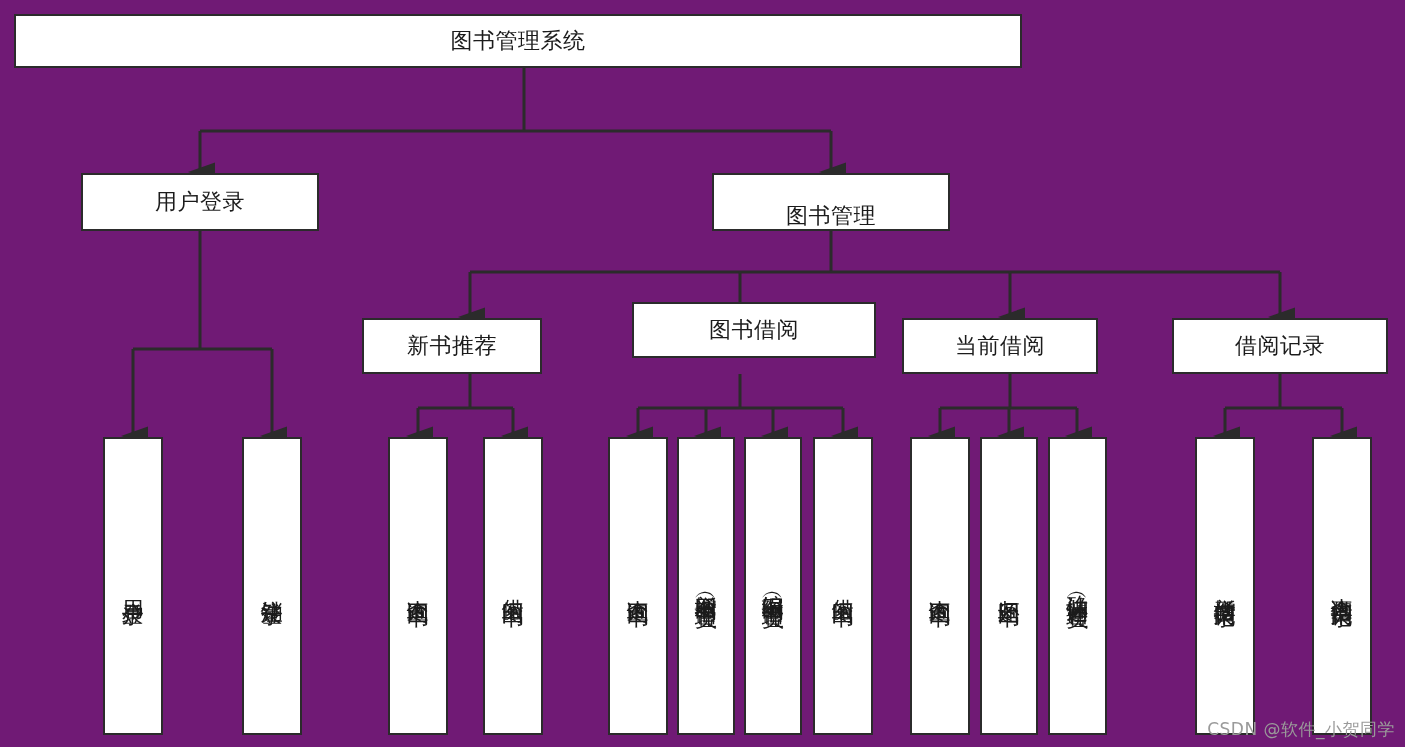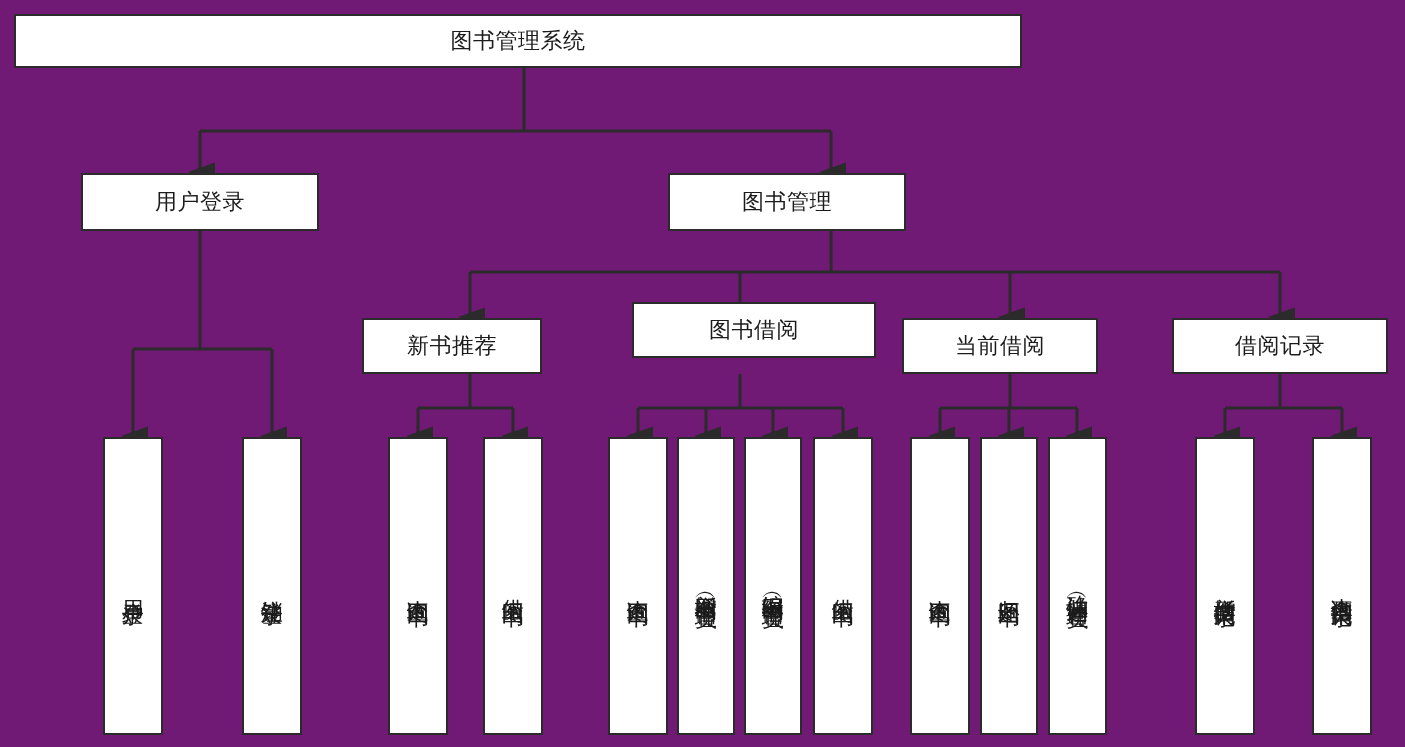--- a/index.html
+++ b/index.html
@@ -110,21 +110,21 @@
       </g>
   </svg>
 
   <div id="nodes-layer">
       <div class="node node-h" style="left: 14px; top: 14px; width: 1008px; height: 54px;">
         <span>图书管理系统</span>
       </div>
       <div class="node node-h" style="left: 81px; top: 173px; width: 238px; height: 58px;">
         <span>用户登录</span>
       </div>
-      <div class="node node-h" style="left: 668px; top: 173px; width: 238px; height: 58px;">
+      <div class="node node-h" style="left: 712px; top: 173px; width: 238px; height: 58px; align-items: flex-end;">
         <span>图书管理</span>
       </div>
       <div class="node node-h" style="left: 362px; top: 318px; width: 180px; height: 56px;">
         <span>新书推荐</span>
       </div>
       <div class="node node-h" style="left: 632px; top: 302px; width: 244px; height: 56px;">
         <span>图书借阅</span>
       </div>
       <div class="node node-h" style="left: 902px; top: 318px; width: 196px; height: 56px;">
         <span>当前借阅</span>
@@ -166,13 +166,14 @@
         <span>确认归还（管理员）</span>
       </div>
       <div class="node node-v" style="left: 1195px; top: 437px; width: 60px; height: 298px;">
         <span>新增借阅记录</span>
       </div>
       <div class="node node-v" style="left: 1312px; top: 437px; width: 60px; height: 298px;">
         <span>查询借阅记录</span>
       </div>
     </div>
 
+  <div class="watermark">CSDN @软件_小贺同学</div>
 </div>
 
 </body></html>

